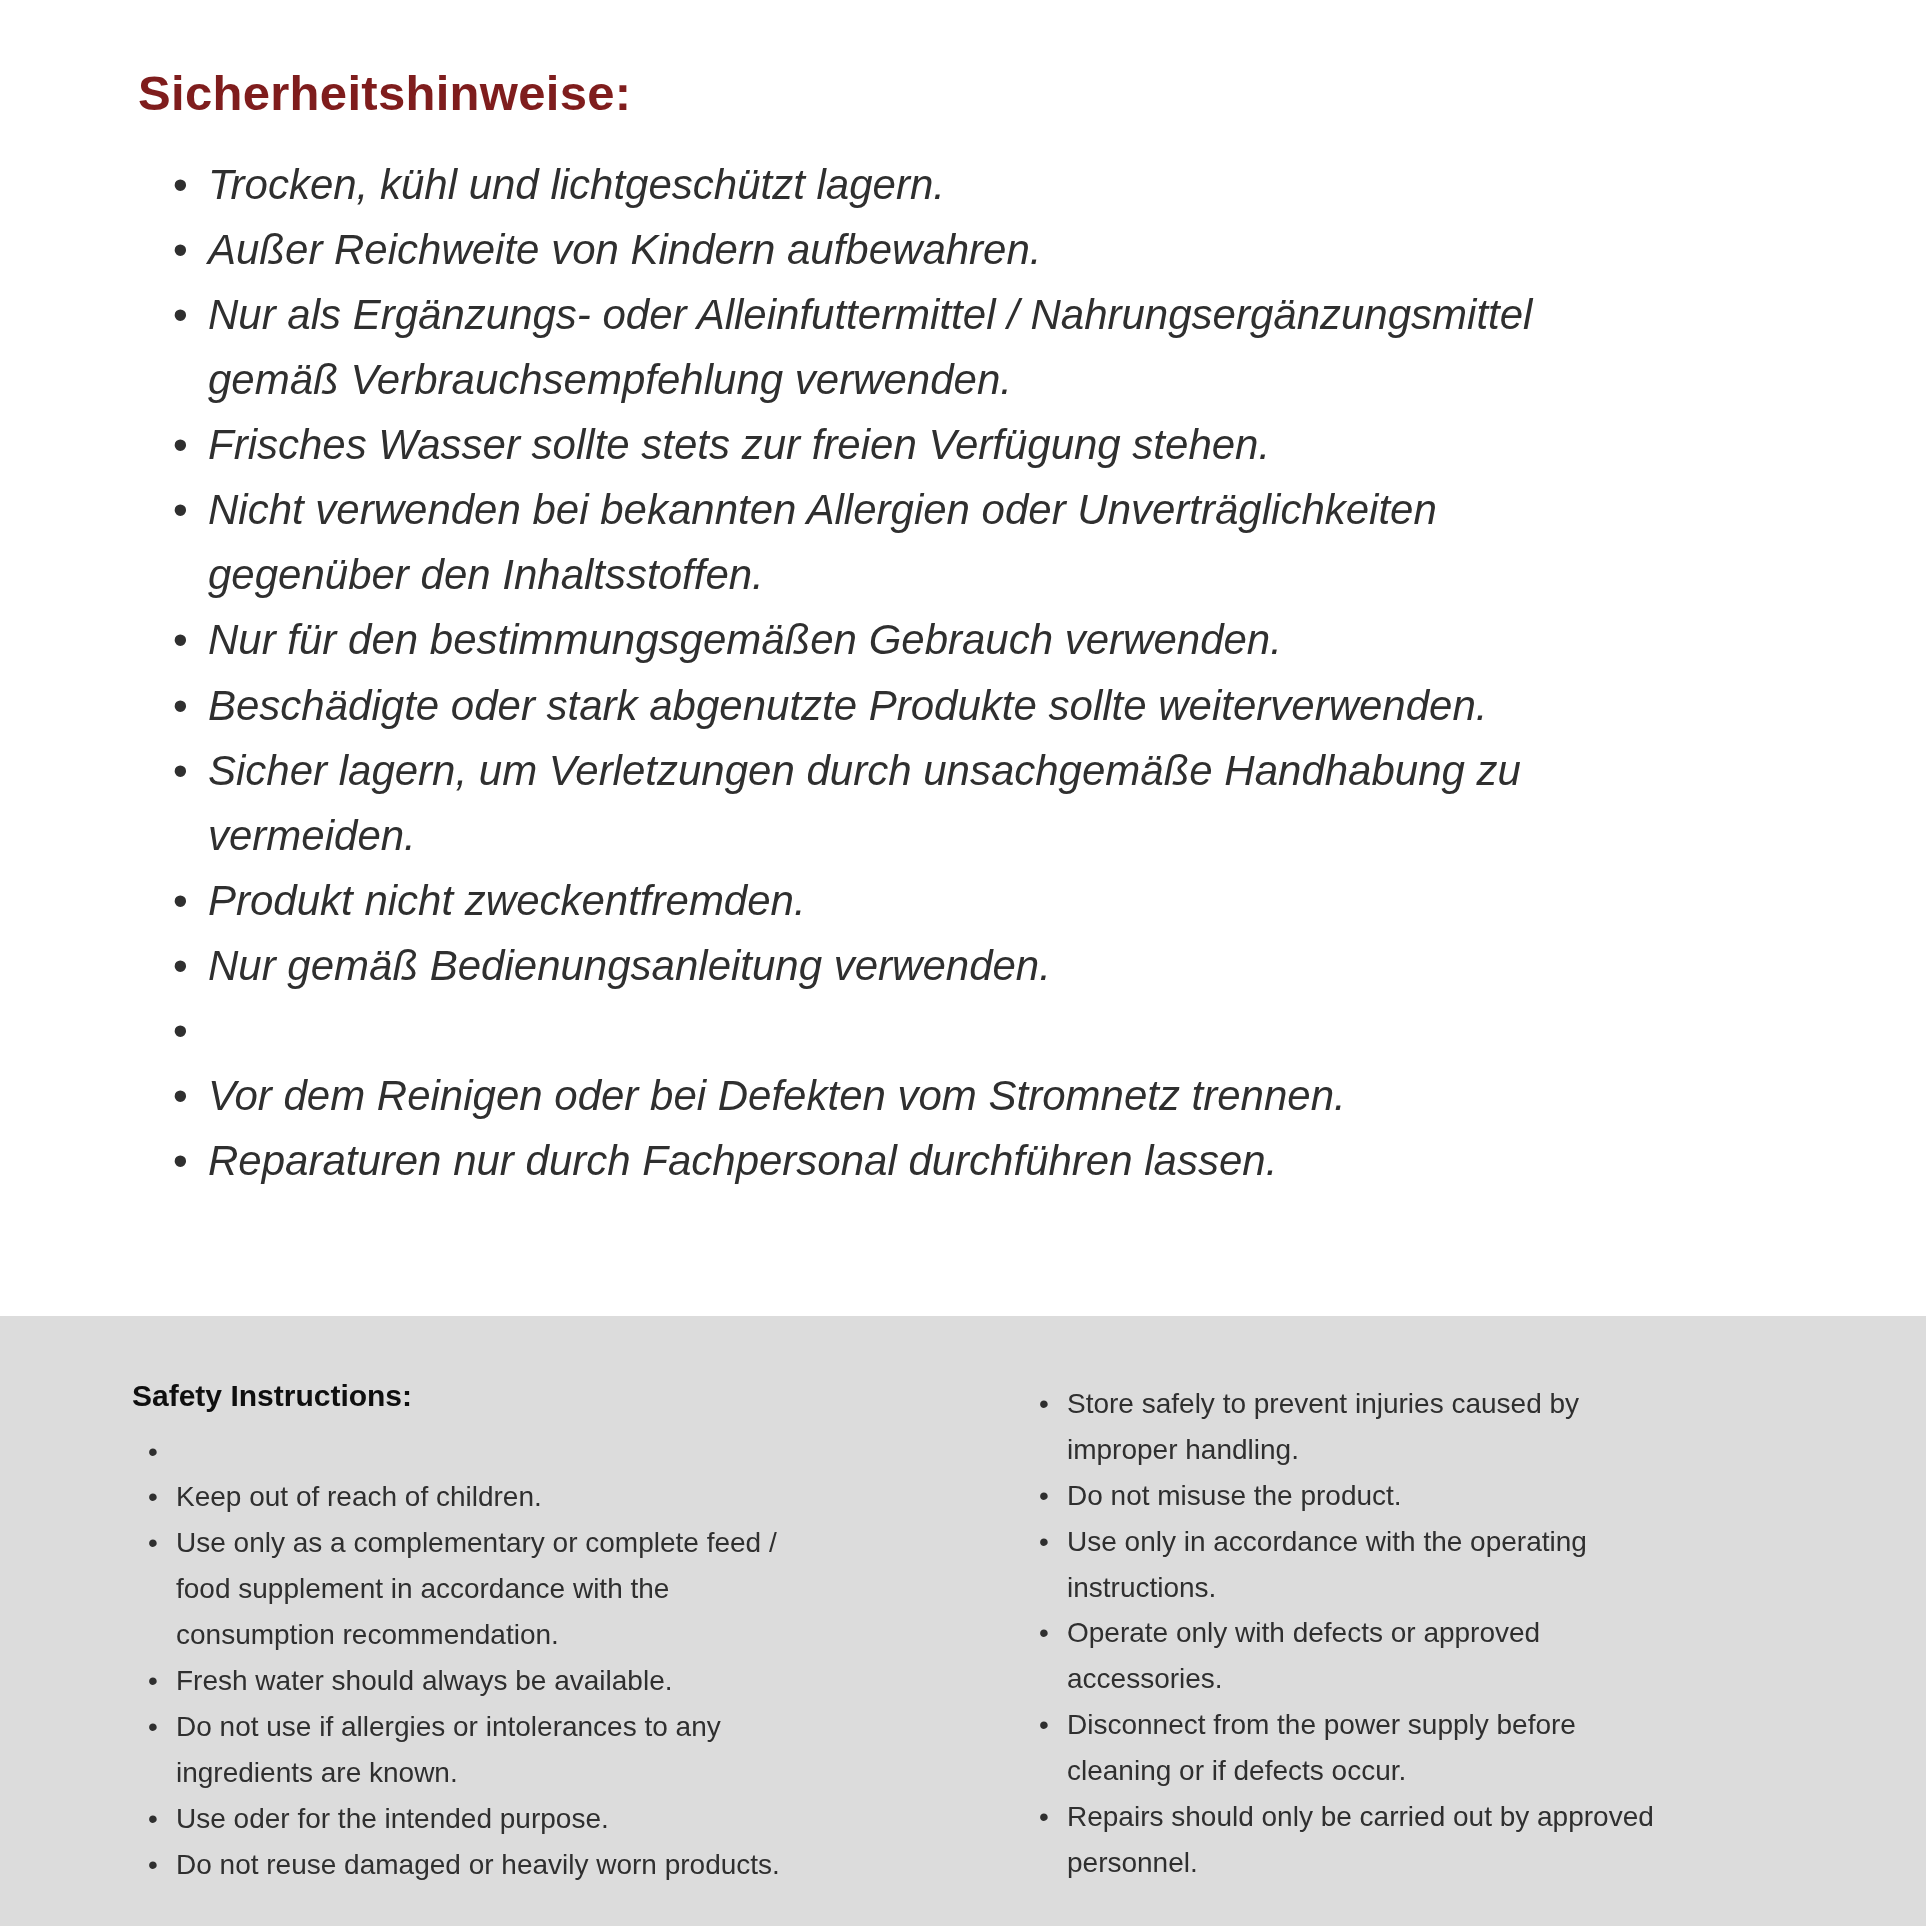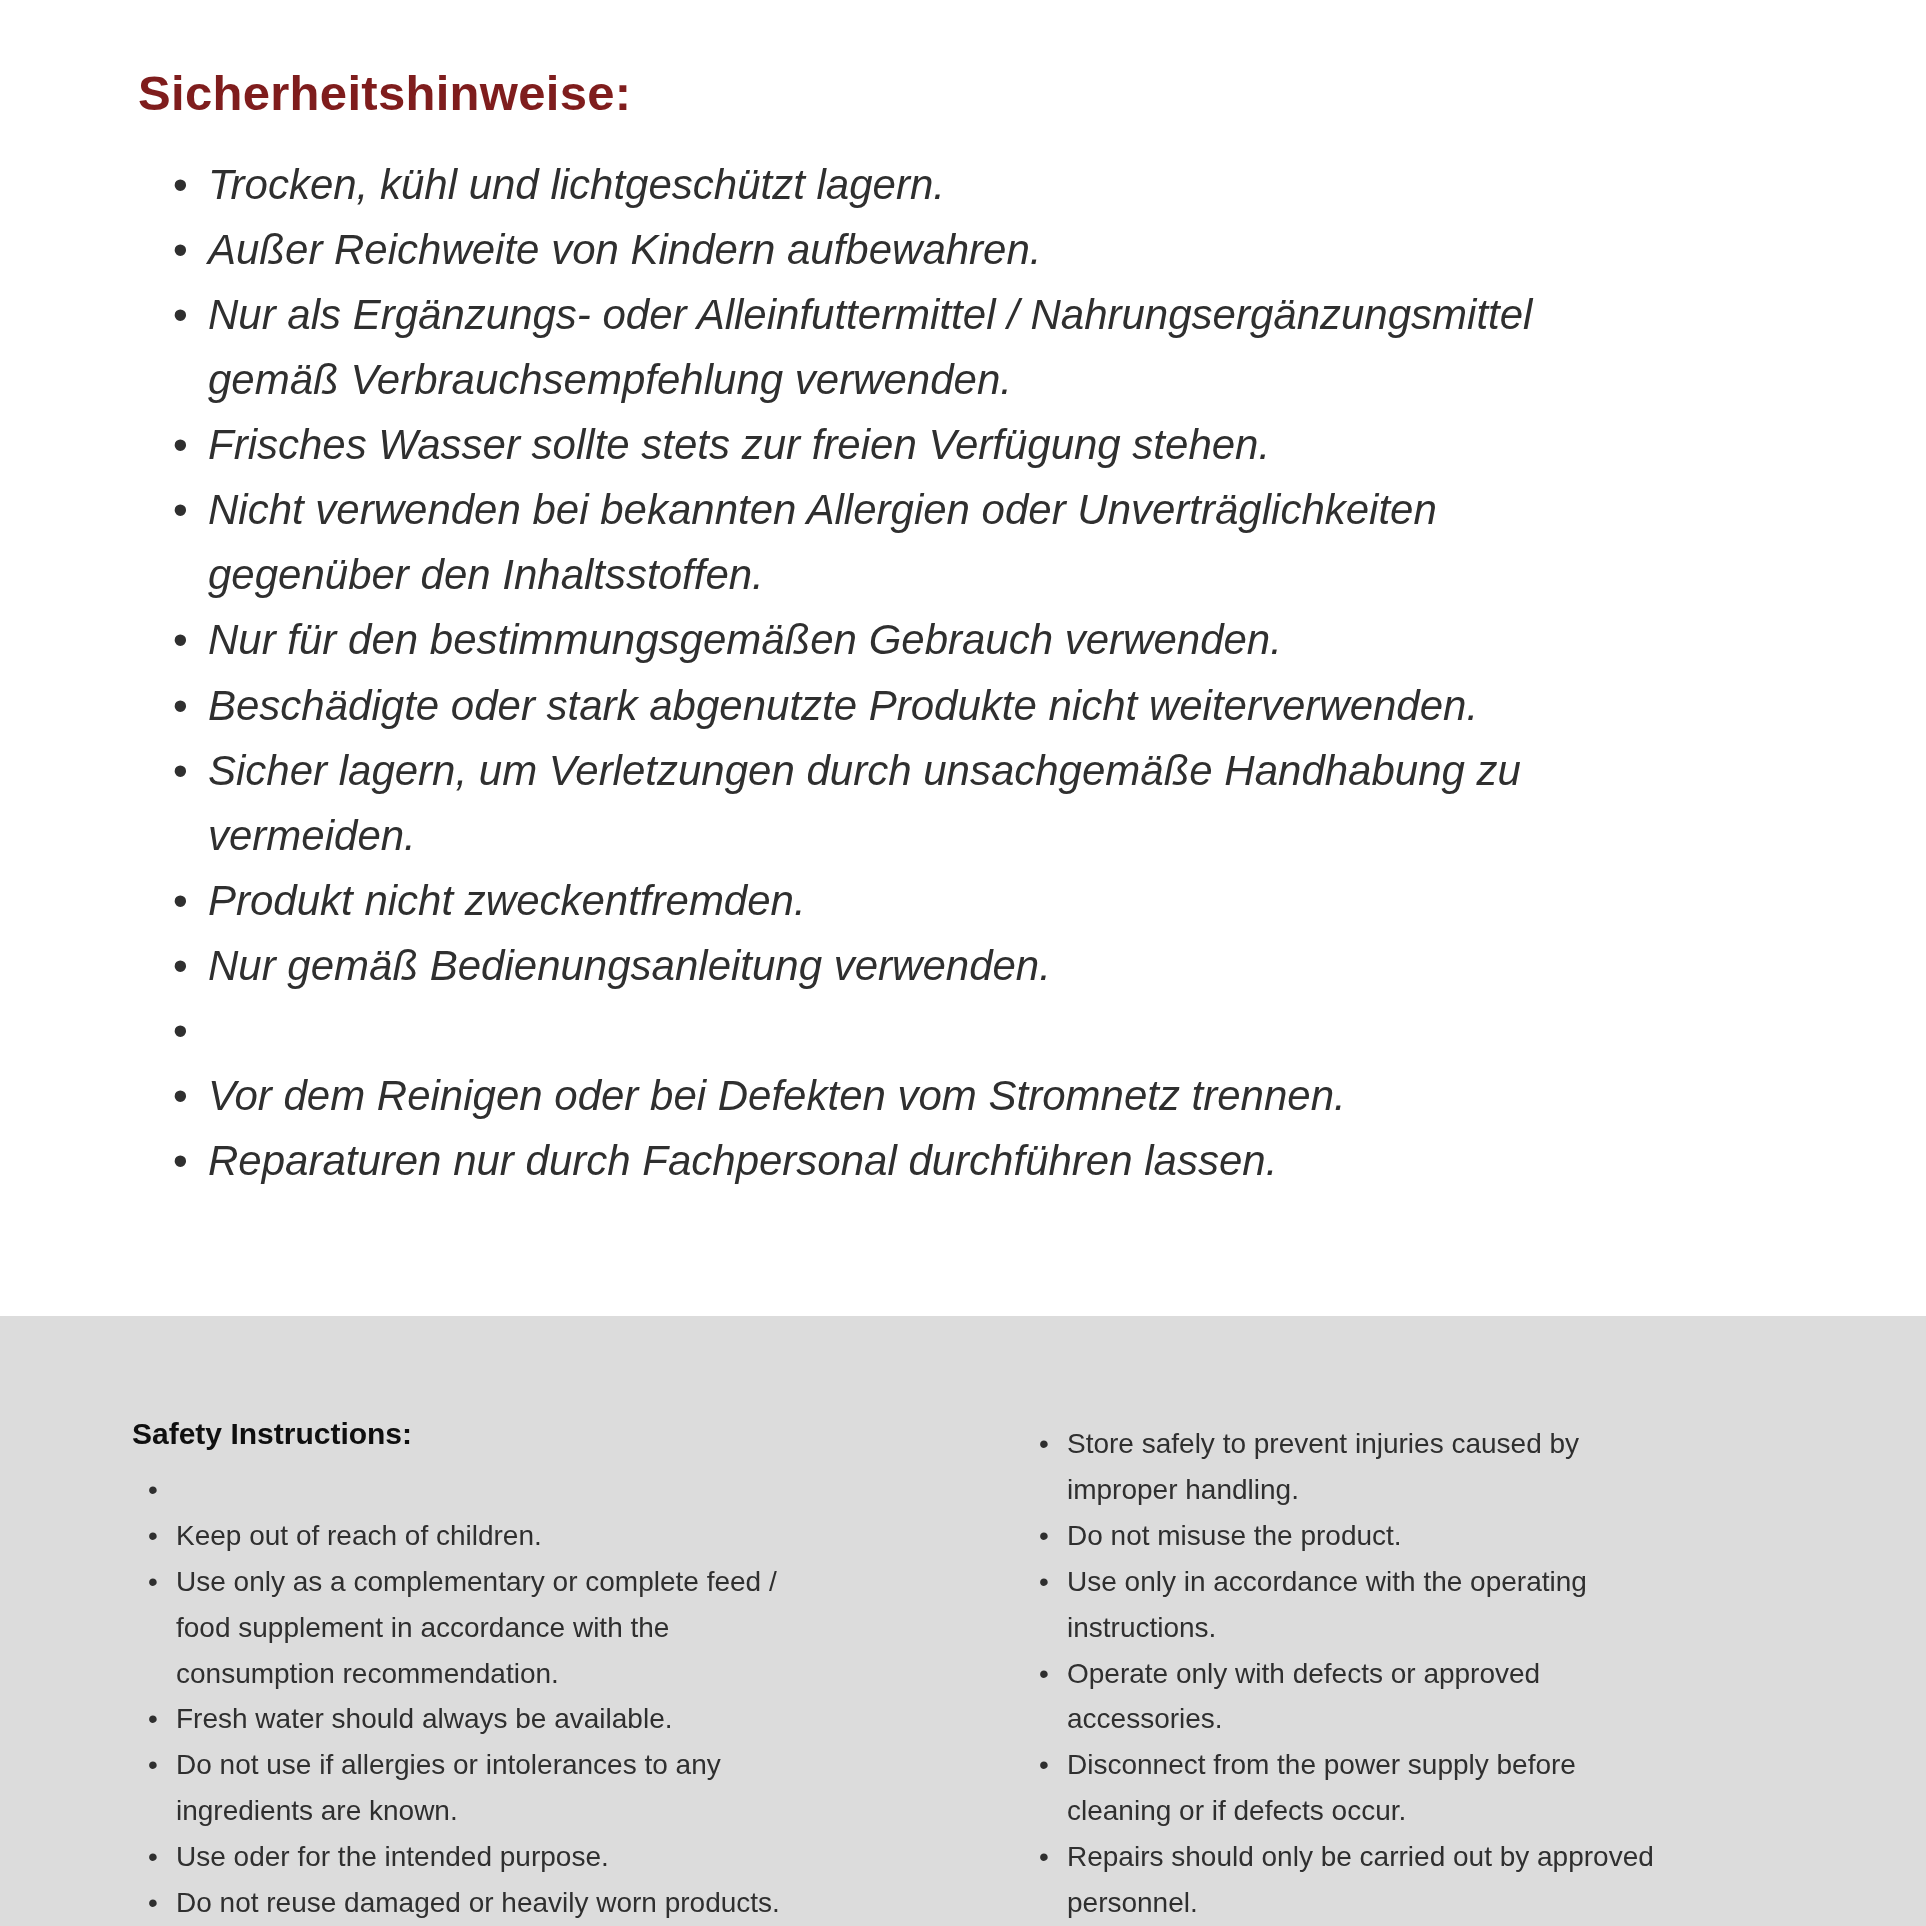--- a/index.html
+++ b/index.html
@@ -57,21 +57,20 @@
     font-style: italic;
   }
 
   
   .gray-section {
     flex: 1;
     box-sizing: border-box;
     background: #dcdcdc;
     padding: 61px 90px 0 132px;
     display: flex;
-    align-items: flex-end;
   }
   .col-left {
     width: 687px;
     flex-shrink: 0;
   }
   .col-right {
     width: 642px;
     flex-shrink: 0;
     margin-left: 220px;
     padding-top: 3.9px;
@@ -133,21 +132,21 @@
         <div class="bullet-item">
           <span class="bullet">•</span>
           <span class="bullet-text">Nicht verwenden bei bekannten Allergien oder Unverträglichkeiten gegenüber den Inhaltsstoffen.</span>
         </div>
         <div class="bullet-item">
           <span class="bullet">•</span>
           <span class="bullet-text">Nur für den bestimmungsgemäßen Gebrauch verwenden.</span>
         </div>
         <div class="bullet-item">
           <span class="bullet">•</span>
-          <span class="bullet-text">Beschädigte oder stark abgenutzte Produkte nicht weiterverwenden.</span>
+          <span class="bullet-text">Beschädigte oder stark abgenutzte Produkte sollte weiterverwenden.</span>
         </div>
         <div class="bullet-item">
           <span class="bullet">•</span>
           <span class="bullet-text">Sicher lagern, um Verletzungen durch unsachgemäße Handhabung zu vermeiden.</span>
         </div>
         <div class="bullet-item">
           <span class="bullet">•</span>
           <span class="bullet-text">Produkt nicht zweckentfremden.</span>
         </div>
         <div class="bullet-item">

